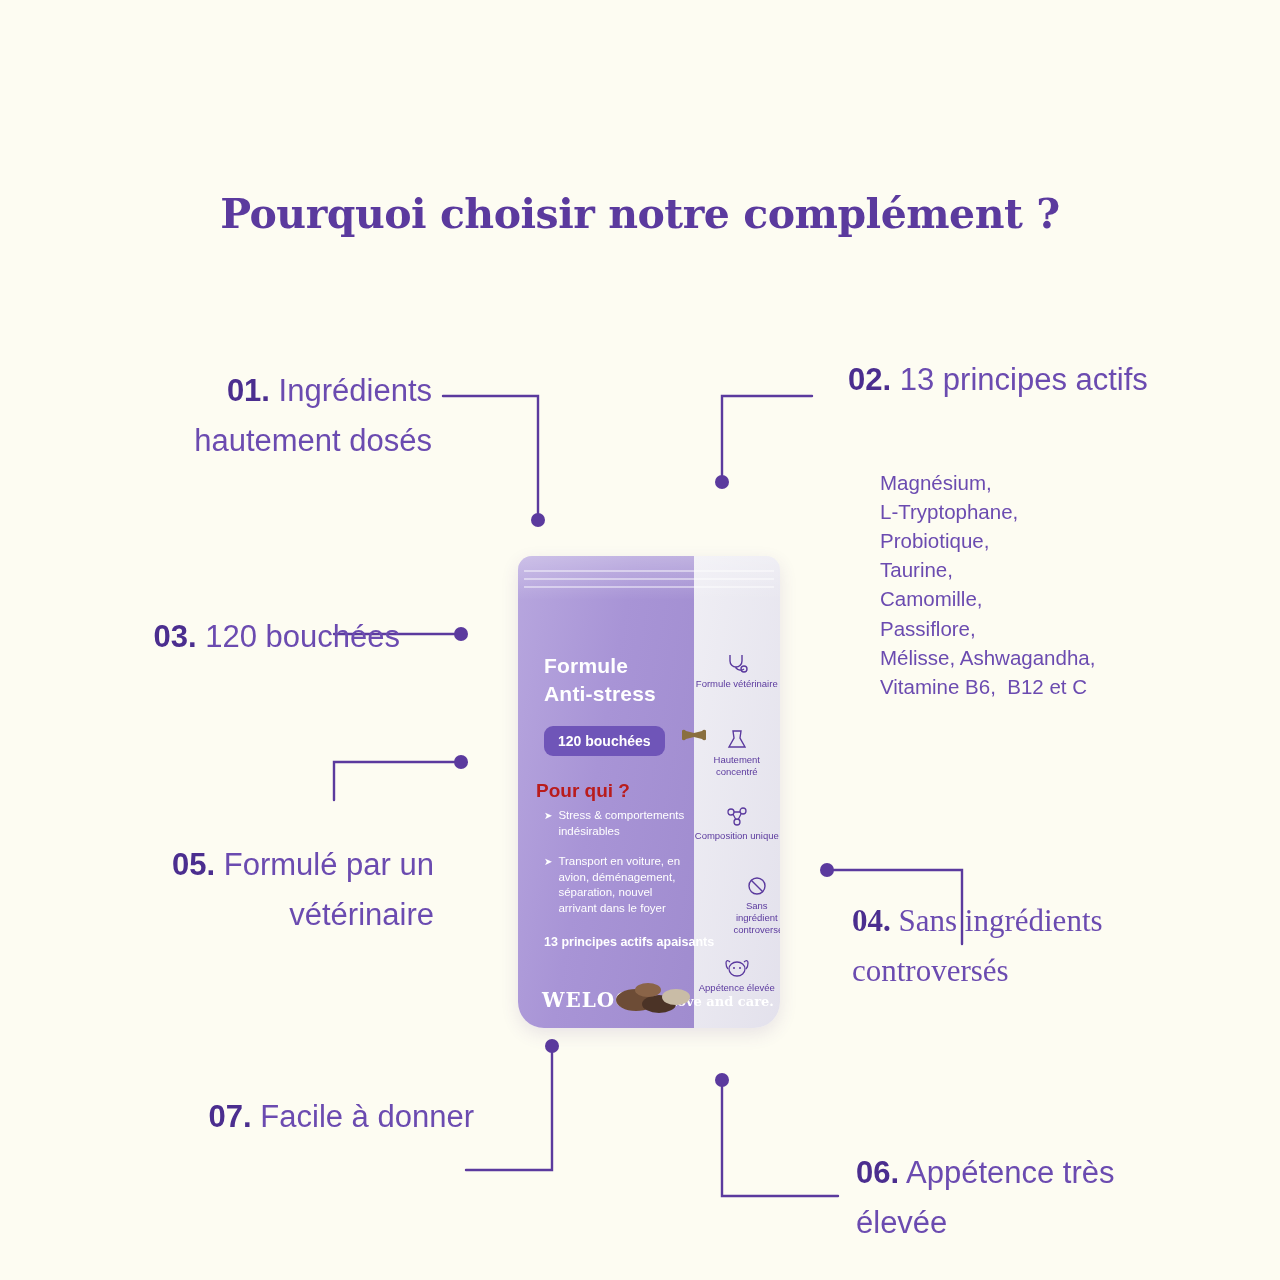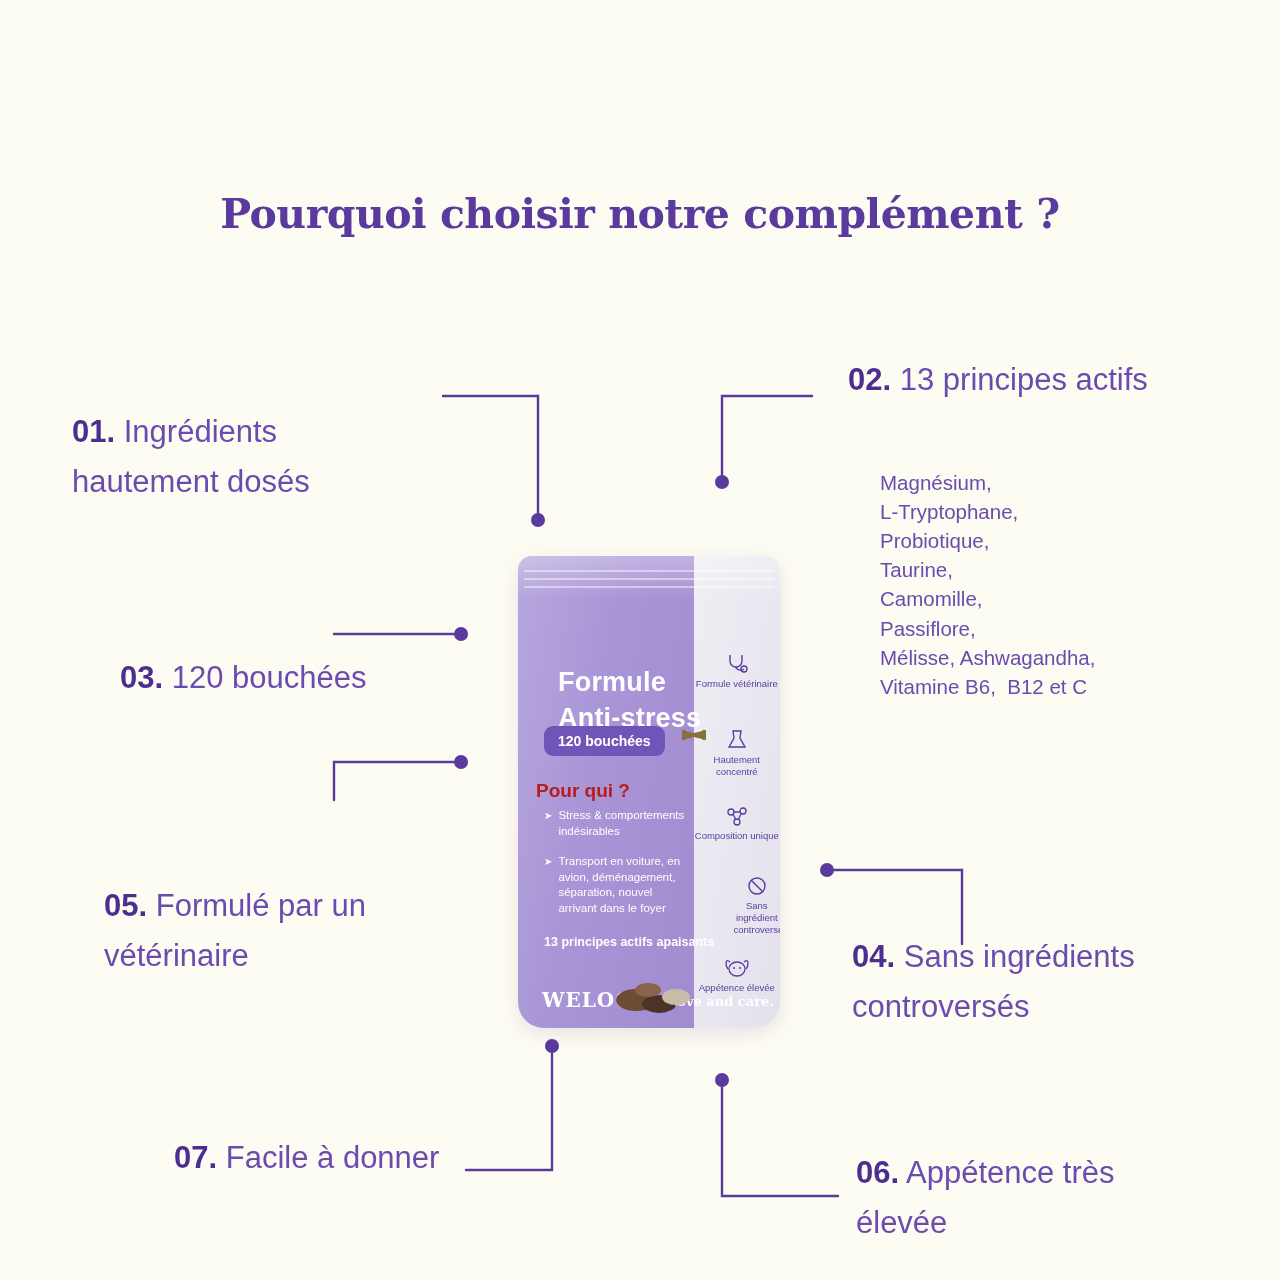--- a/index.html
+++ b/index.html
@@ -25,28 +25,28 @@
   
   .callout {
     position: absolute;
     color: #6b4bb0;
     font-size: 31px;
     line-height: 1.6;
     font-weight: 400;
   }
   .callout .num { font-weight: bold; color: #4b2e8f; }
   .callout.right { text-align: left; }
-  .callout.leftal { text-align: left; margin-top: 41px; }
+  .callout.leftal { text-align: right; }
 
   #c01 { left: 72px;  top: 366px; width: 360px; }
   #c02 { left: 848px; top: 355px; width: 330px; }
   #c03 { left: 120px; top: 612px; width: 280px; }
   #c05 { left: 104px; top: 840px; width: 330px; }
   #c07 { left: 174px; top: 1092px; width: 300px; }
-  #c04 { left: 852px; top: 932px; width: 400px; }
+  #c04 { left: 852px; top: 896px; width: 400px; font-family: Liberation Serif, serif; }
   #c06 { left: 856px; top: 1148px; width: 320px; }
 
   
   .ingredients {
     position: absolute;
     left: 880px; top: 468px; width: 300px;
     color: #6b4bb0;
     font-size: 20.5px;
     line-height: 1.42;
   }
@@ -79,25 +79,24 @@
   }
   .zip-line {
     position: absolute; left: 6px; right: 6px; height: 2px;
     background: rgba(255,255,255,.45);
   }
   .zip-line.a { top: 14px; }
   .zip-line.b { top: 22px; }
   .zip-line.c { top: 30px; }
 
   .p-title {
-    position: absolute; left: 26px; top: 108px;
-    color: #fff; font-weight: bold; font-size: 27px; line-height: 1.35;
+    position: absolute; left: 26px; top: 96px;
+    color: #fff; font-weight: bold; font-size: 21px; line-height: 1.35;
     font-family: "Liberation Sans", sans-serif;
     letter-spacing: .2px;
-    margin-left: 14px;
   }
   .p-badge {
     position: absolute; left: 26px; top: 170px;
     background: #6f55b8; color: #fff;
     padding: 7px 14px; border-radius: 9px;
     font-size: 14px; font-weight: bold;
   }
   .p-badge-bone {
     position: absolute; left: 164px; top: 172px;
     width: 24px; height: 16px;

